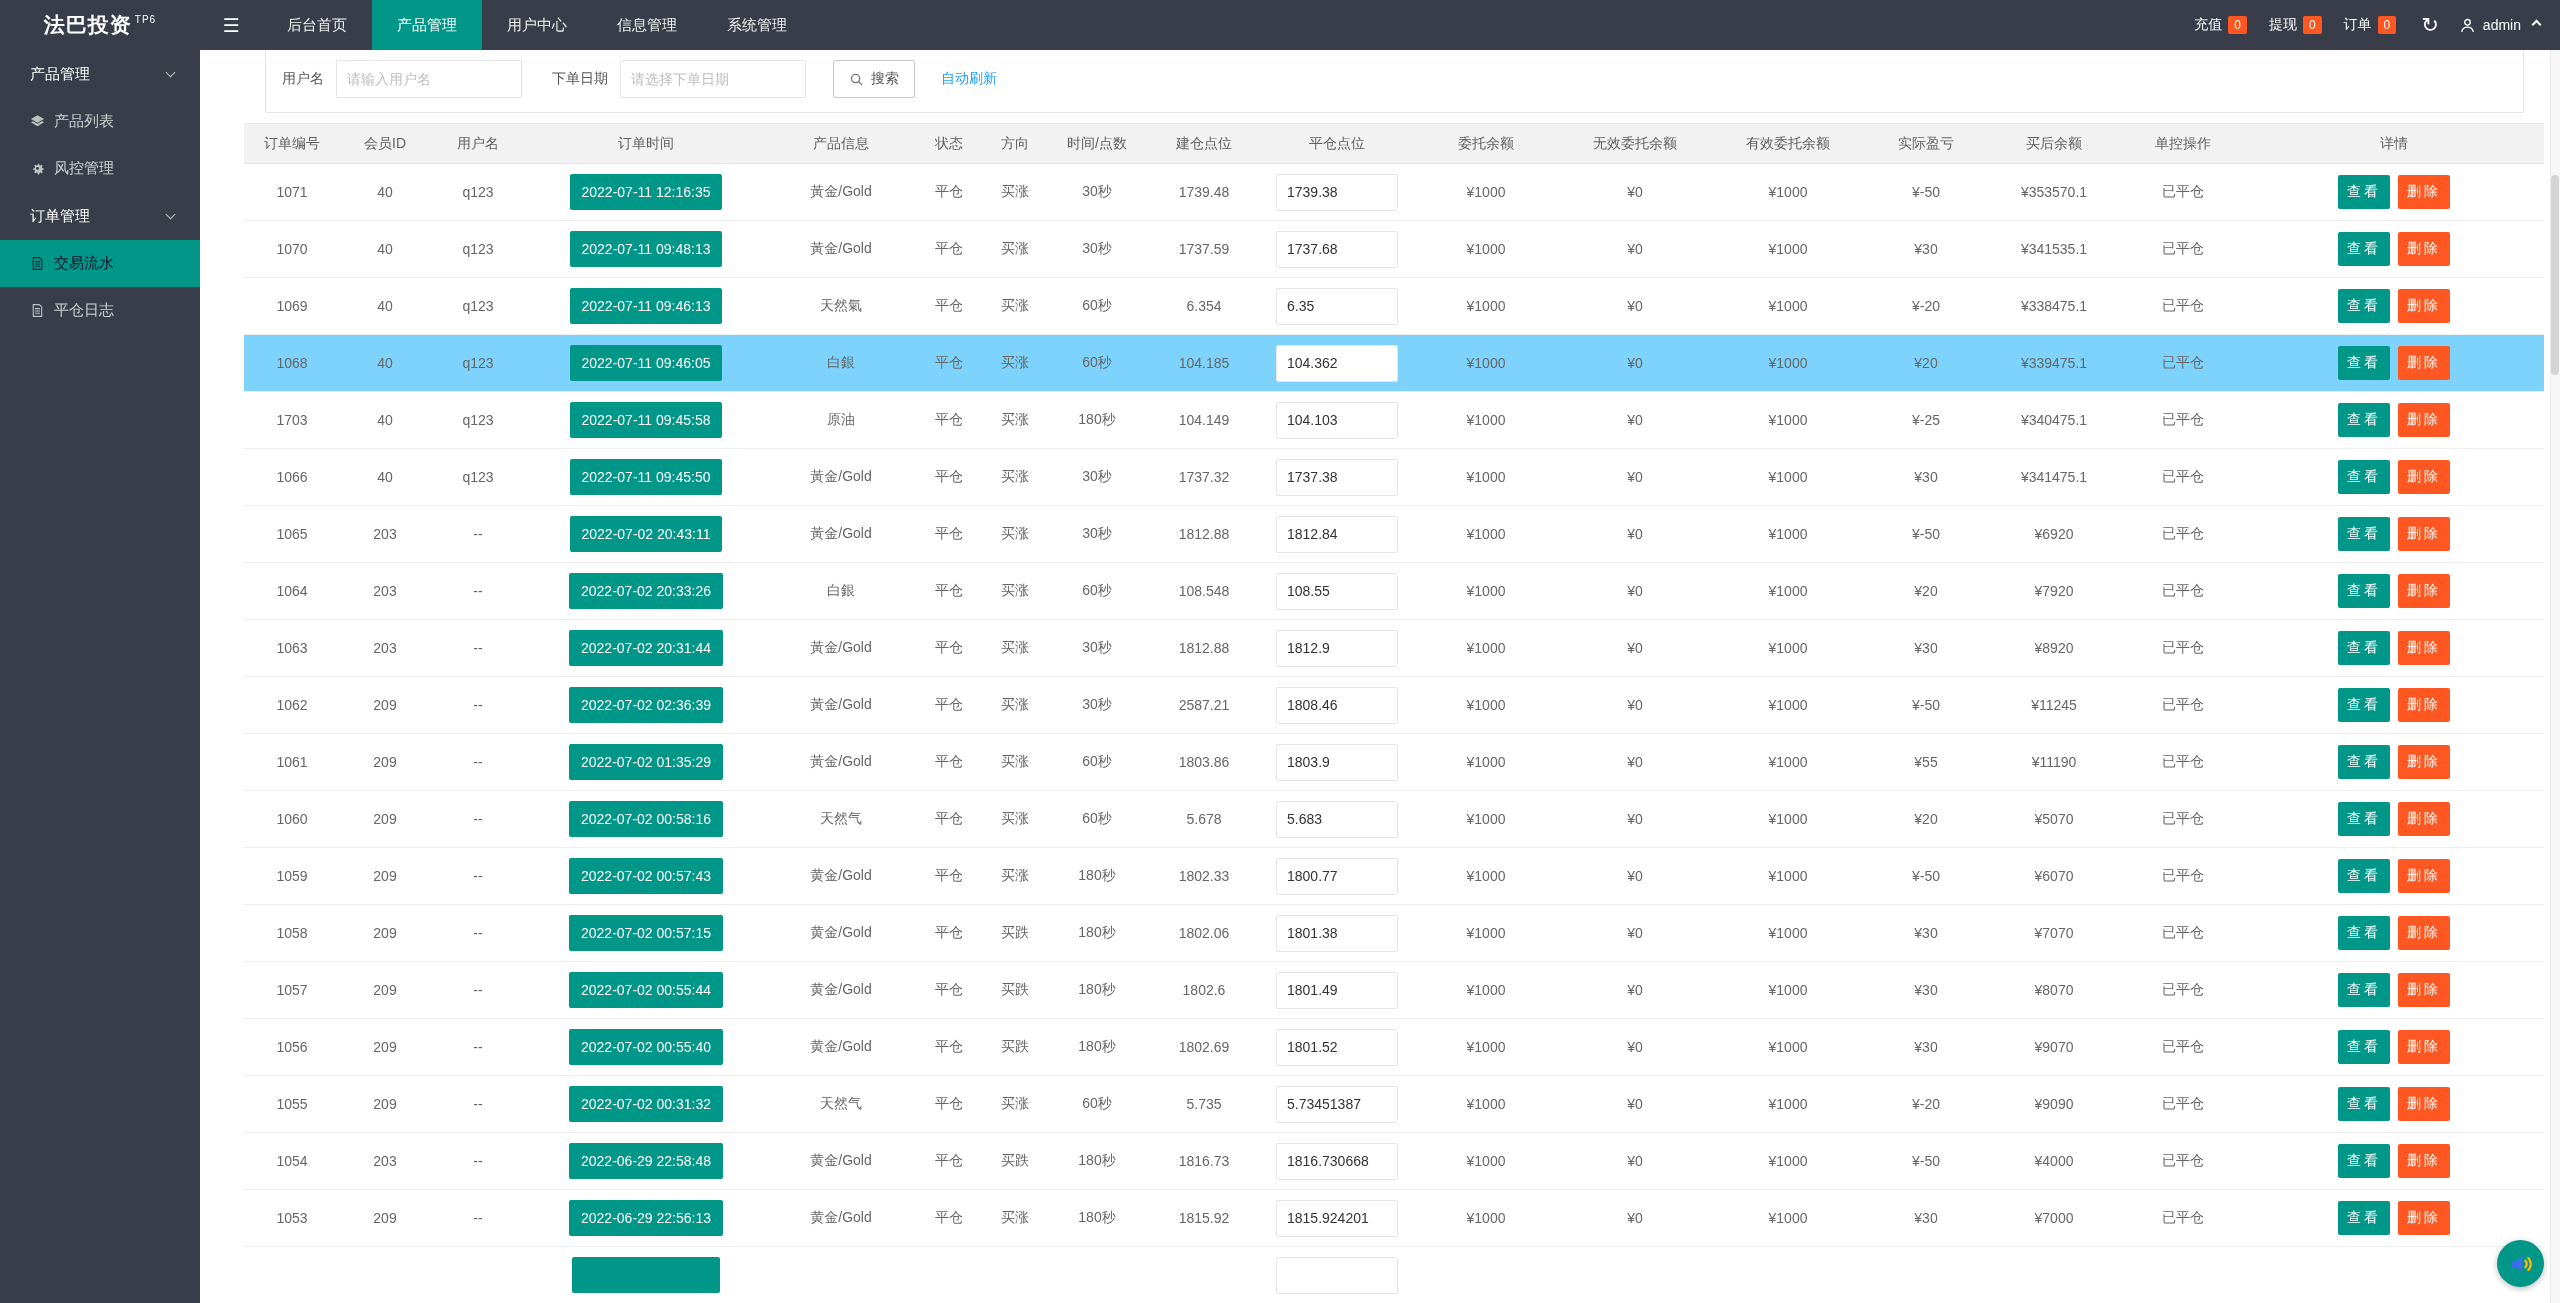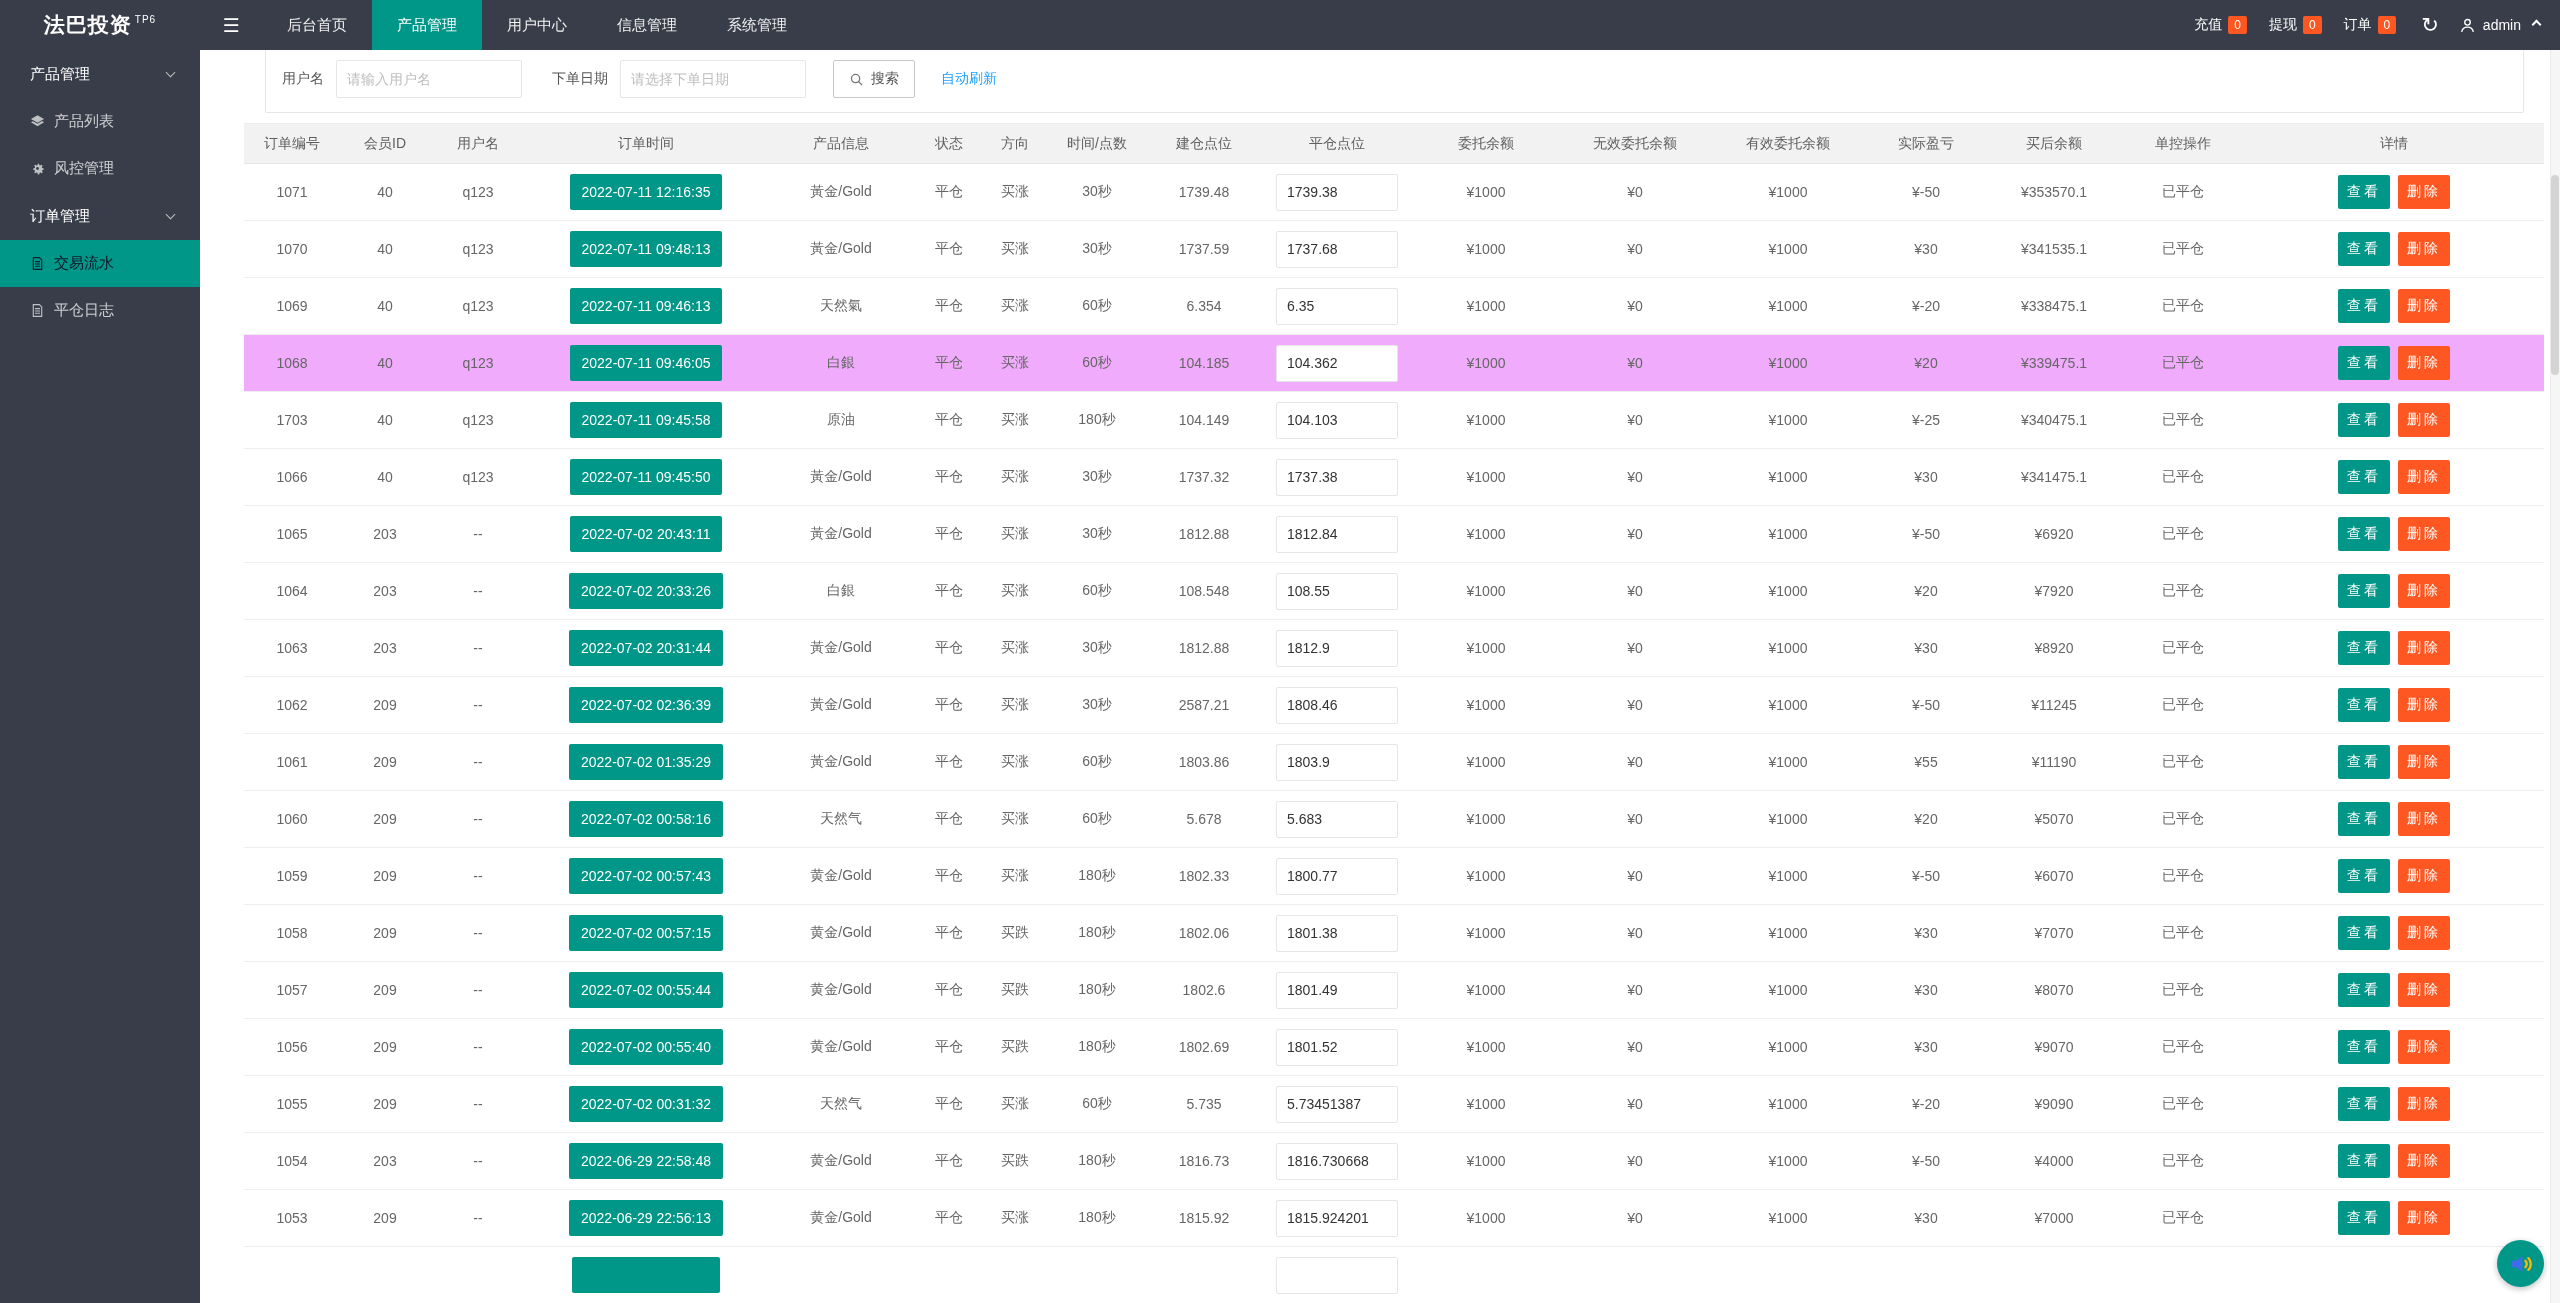--- a/index.html
+++ b/index.html
@@ -56,21 +56,21 @@
     font-size:14px; color:#555; cursor:pointer; }
   .auto-refresh { color:#1E9FFF; font-size:14px; margin-left:26px; cursor:pointer; }
 
   
   table.orders { width:100%; border-collapse:collapse; table-layout:fixed; margin-top:3px; }
   .orders th { background:#f2f2f2; height:40px; font-size:14px; color:#5f5f5f;
     font-weight:normal; border-top:1px solid #ededed; border-bottom:1px solid #e6e6e6;
     text-align:center; overflow:hidden; white-space:nowrap; }
   .orders td { height:57px; text-align:center; font-size:14px; color:#666;
     border-bottom:1px solid #eee; overflow:hidden; white-space:nowrap; }
-  tr.hl td { background:#f0abfc; }
+  tr.hl td { background:#7dd3fc; }
   .orders col.c1{width:96px}.orders col.c2{width:90px}.orders col.c3{width:96px}
   .orders col.c4{width:240px}.orders col.c5{width:150px}.orders col.c6{width:66px}
   .orders col.c7{width:66px}.orders col.c8{width:98px}.orders col.c9{width:116px}
   .orders col.c10{width:150px}.orders col.c11{width:148px}.orders col.c12{width:150px}
   .orders col.c13{width:156px}.orders col.c14{width:120px}.orders col.c15{width:136px}
   .orders col.c16{width:122px}
   .time-btn { display:inline-block; background:#009688; color:#fff; font-size:14px;
     line-height:18px; padding:9px 12px; border-radius:2px; min-width:148px; cursor:pointer; }
   .close-input { width:122px; height:37px; border:1px solid #e6e6e6; border-radius:2px;
     padding:0 10px; font-size:14px; color:#333; background:#fff; outline:none; }

